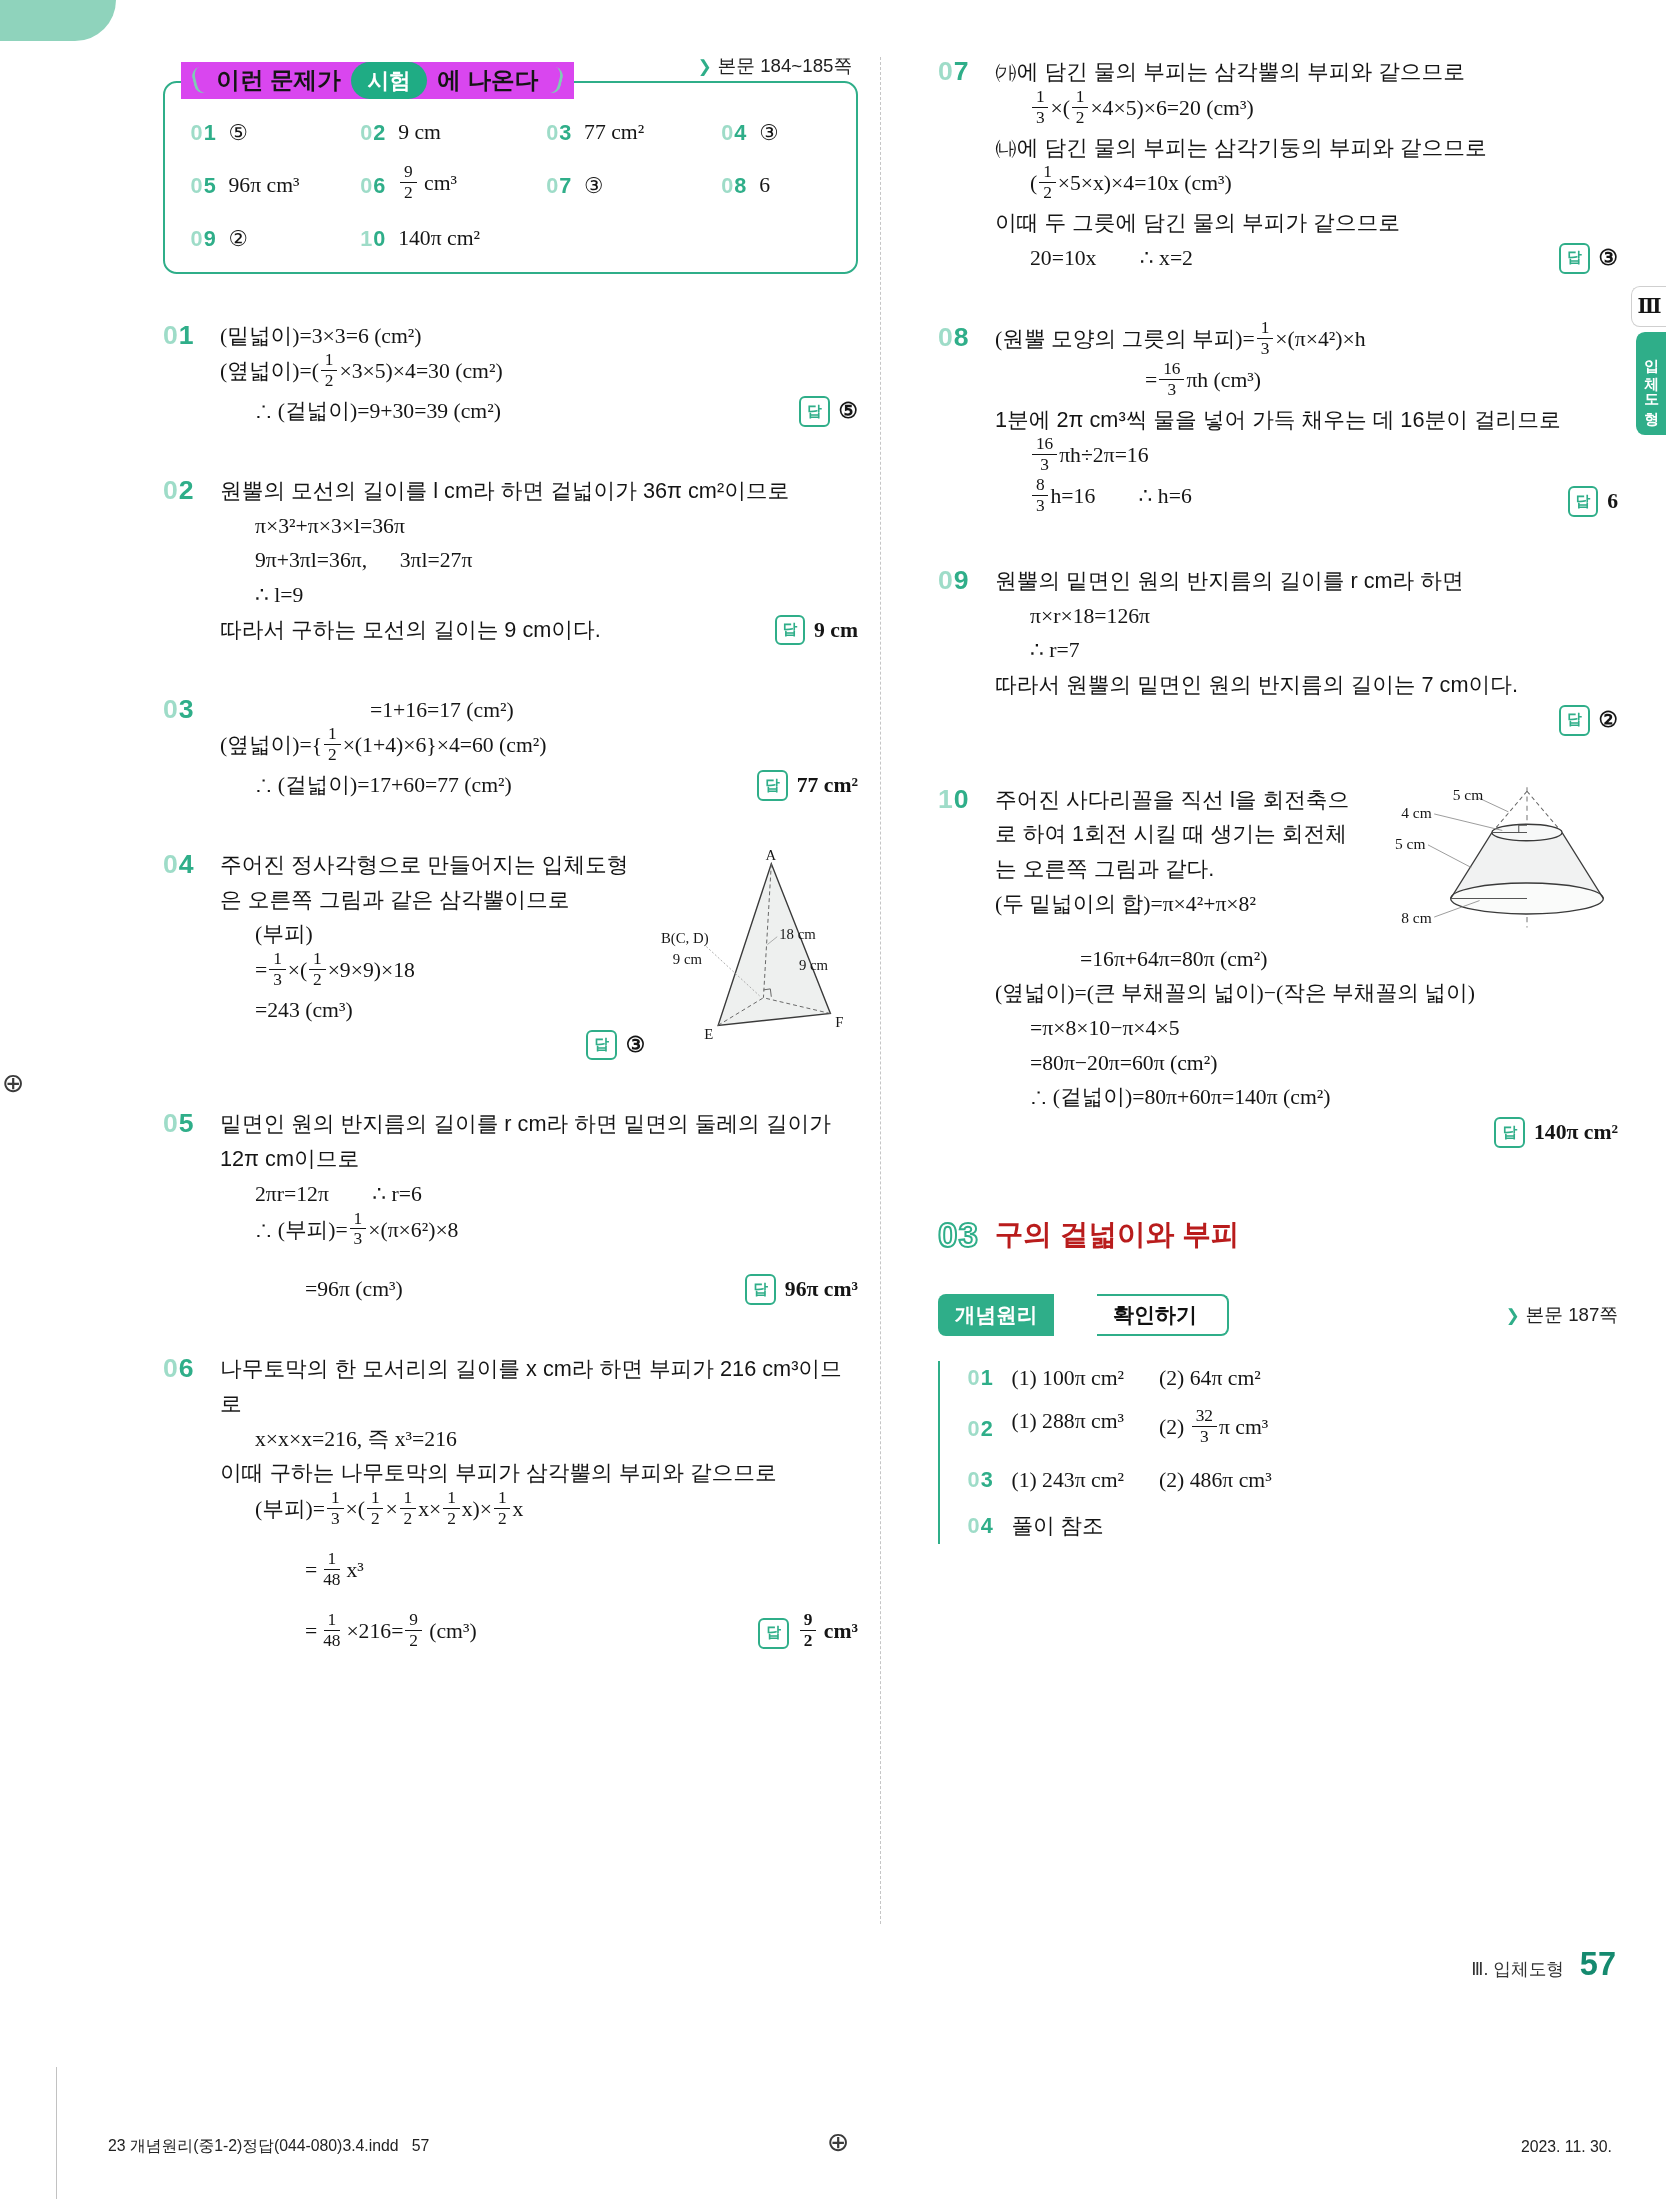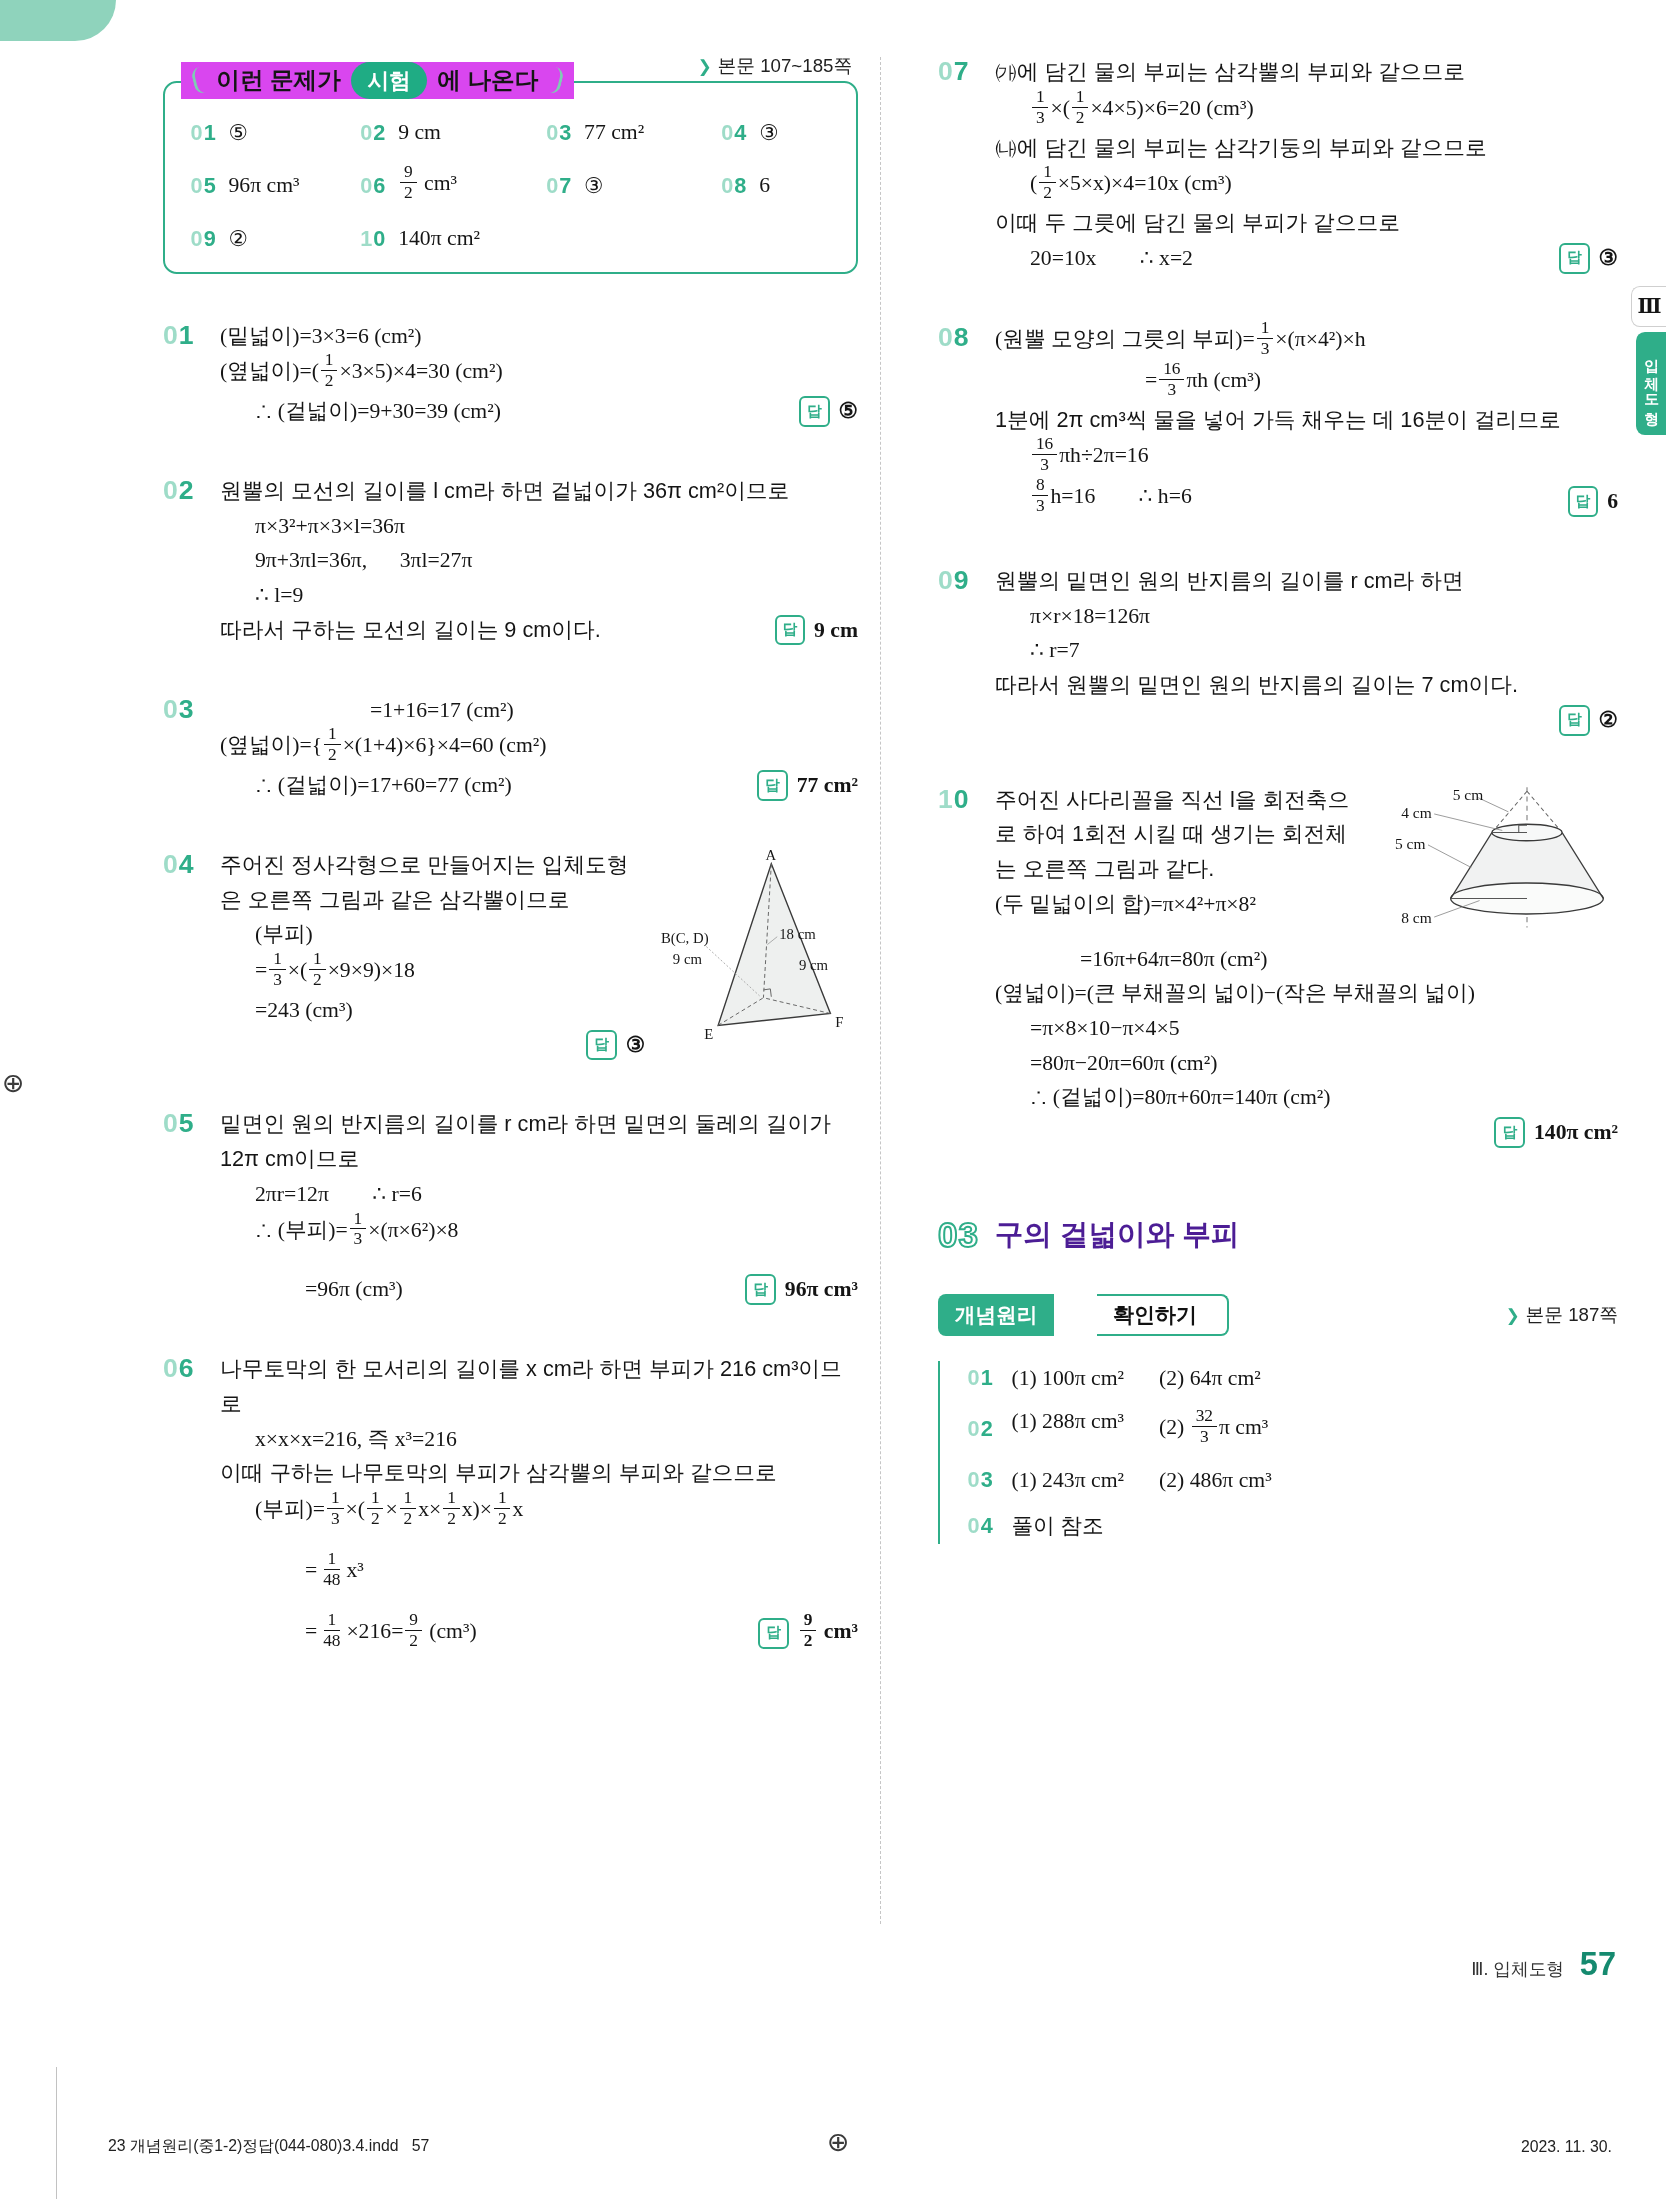--- a/index.html
+++ b/index.html
@@ -70,21 +70,21 @@
 
   
   .fig{float:right;margin:0 0 9.9px 15.8px;}
   .fig-pyramid{width:197px;height:202px;}
   .fig-frustum{width:248px;height:165px;}
   svg text{font-size:15px;fill:#161616;font-family:"Liberation Serif","DejaVu Serif",serif;}
 
   
   .section-header{display:flex;align-items:center;gap:15.8px;margin:65px 0 39px 0;}
   .section-no{font-size:35px;font-weight:800;color:#ffffff;-webkit-text-stroke:2px #2fae89;letter-spacing:1px;}
-  .section-title{font-size:28.6px;font-weight:800;color:#4c1d95;}
+  .section-title{font-size:28.6px;font-weight:800;color:#b91c1c;}
   .concept-header{display:flex;align-items:center;position:relative;}
   .concept-badge{background:#2fae89;color:#fff;font-weight:700;font-size:20.7px;padding:6.9px 16.7px;border-radius:7.9px 0 0 7.9px;}
   .concept-title{font-weight:800;font-size:21px;padding:4.9px 29.6px 4.9px 15.8px;border:2px solid #2fae89;border-left:none;
         border-radius:0 7.9px 7.9px 0;color:#111;margin-left:43px;}
   .concept-ref{margin-left:auto;font-size:18.7px;color:#222;}
   .concept-answers{margin-top:25.6px;border-left:2px solid #2fae89;padding:3.9px 0 3.9px 27.6px;
         display:flex;flex-direction:column;gap:17.7px;}
   .concept-row{display:flex;align-items:center;gap:17.7px;font-size:21.7px;}
   .concept-row .parts{display:flex;gap:35px;}
   .concept-row .part{font-family:"Liberation Serif","DejaVu Serif",serif;white-space:pre;}
@@ -108,21 +108,21 @@
   <span class="reg-mark reg-left">⊕</span>
   <span class="reg-mark reg-bottom">⊕</span>
 
   <div class="side-tab">
     <div class="side-tab-numeral">Ⅲ</div>
     <div class="side-tab-label">입체도형</div>
   </div>
 
   <div class="col col-left">
     <div class="exam-ref">
-      <span class="ref-marker">❯</span><span class="ref-text">본문 107~185쪽</span>
+      <span class="ref-marker">❯</span><span class="ref-text">본문 184~185쪽</span>
     </div>
     <div class="exam-box">
       <div class="exam-title">
         <span class="deco-bracket"></span>
         <span>이런 문제가</span>
         <span class="exam-badge">시험</span>
         <span>에 나온다</span>
         <span class="deco-bracket right"></span>
       </div>
       <div class="exam-answers" id="exam-answers">

